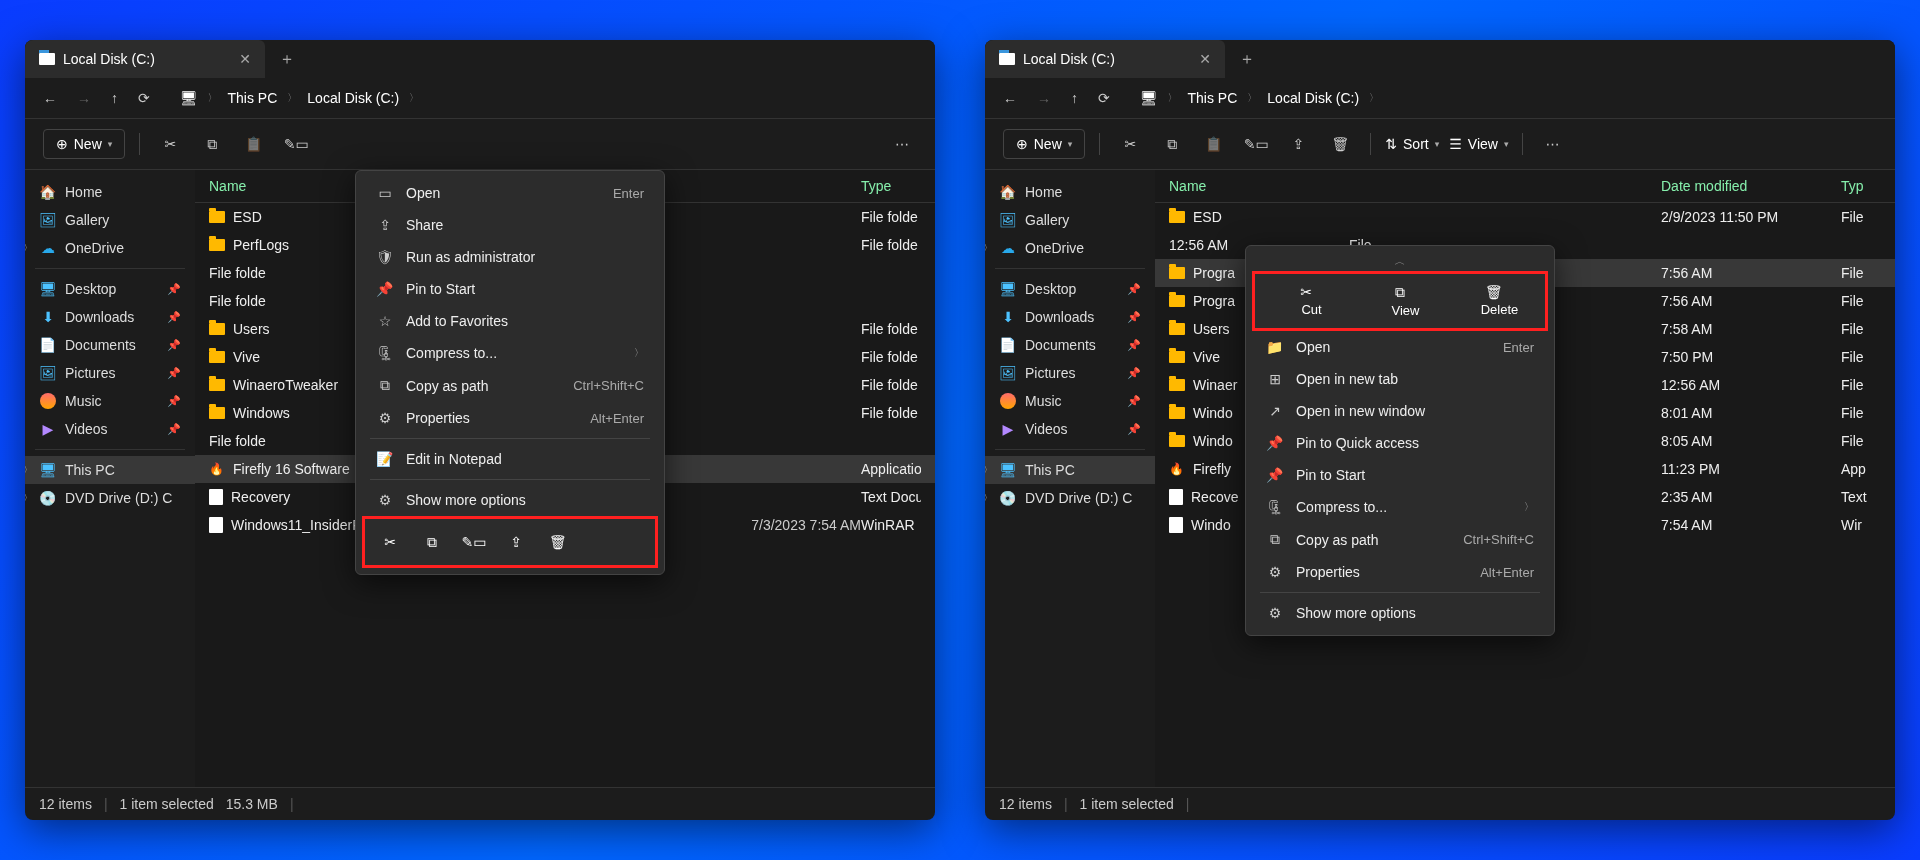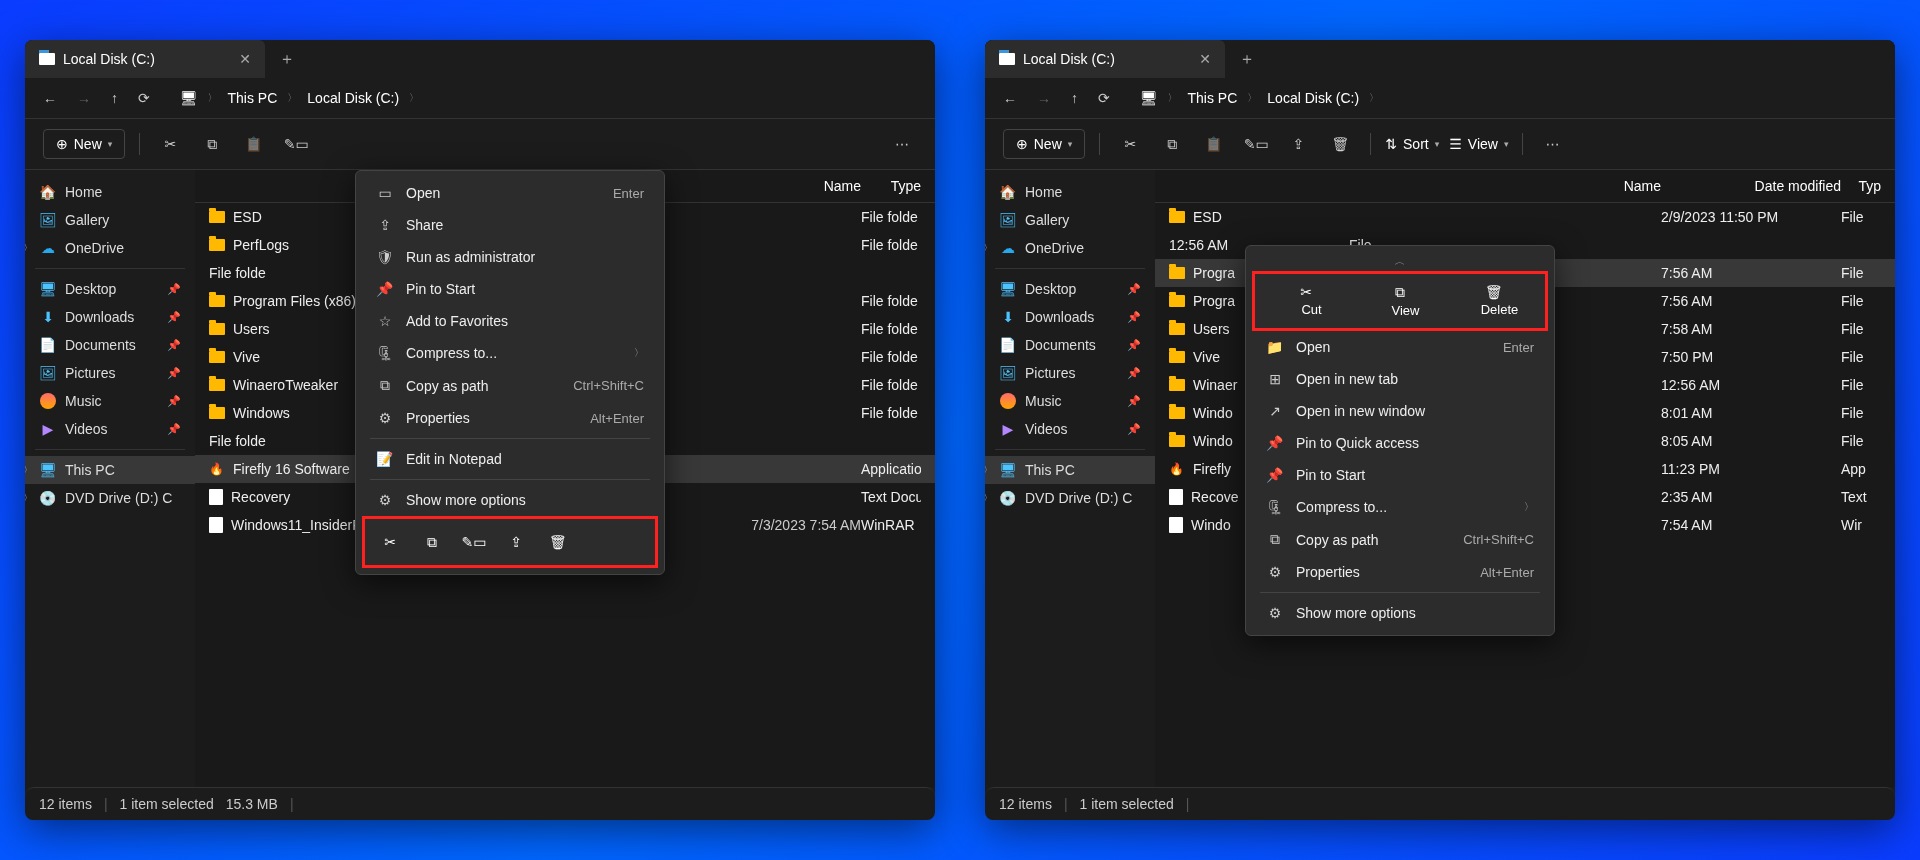--- a/index.html
+++ b/index.html
@@ -24,34 +24,34 @@
   .more-btn { color:#ccc; padding:0 8px; }
   .body { display:flex; flex:1; overflow:hidden; }
   .sidebar { width:170px; background:#1c1c1c; padding:8px 0; overflow-y:auto; }
   .side-item { display:flex; align-items:center; gap:8px; padding:6px 14px; color:#ddd; cursor:pointer; position:relative; }
   .side-item.active { background:#383838; }
   .side-sep { height:1px; background:#333; margin:6px 10px; }
   .side-icon { width:18px; display:inline-flex; justify-content:center; }
   .expand-caret { position:absolute; left:-2px; color:#aaa; font-size:10px; }
   .pin { margin-left:auto; color:#666; font-size:11px; }
   .content { flex:1; background:#191919; display:flex; flex-direction:column; }
-  .col-headers { display:flex; padding:8px 14px; border-bottom:1px solid #333; color:#ffffff;text-align:right; }
+  .col-headers { display:flex; padding:8px 14px; border-bottom:1px solid #333; color:#86efac; }
   .ch-name { flex:1; }
   .ch-date { width:180px; }
   .ch-type { width:60px; }
   .row { display:flex; padding:6px 14px; color:#eee; }
   .row.selected { background:#383838; }
   .r-name { flex:1; display:flex; align-items:center; gap:8px; }
   .r-date { width:180px; }
   .r-type { width:60px; overflow:hidden; white-space:nowrap; }
   .folder-icon { width:16px; height:12px; background:#ffb900; border-radius:1px; position:relative; display:inline-block;}
   .folder-icon::before{content:"";position:absolute;top:-3px;left:0;width:7px;height:3px;background:#ffb900;border-radius:1px 1px 0 0;}
   .file-icon { width:14px; height:16px; background:#fff; border-radius:1px; display:inline-block;}
   .app-icon { width:16px; height:16px; display:inline-flex; align-items:center; justify-content:center; font-size:12px;}
-  .status { border-top:1px solid #333; padding:8px 14px; color:#ccc; display:flex; gap:12px; align-items:center;border-radius:9px;}
+  .status { border-top:1px solid #333; padding:8px 14px; color:#ccc; display:flex; gap:12px; align-items:center;}
   .status-sep { color:#555; }
   
   .ctx { position:absolute; background:#2c2c2c; border:1px solid #444; border-radius:6px; padding:6px; box-shadow:0 8px 30px rgba(0,0,0,0.6); z-index:100; }
   .ctx-item { display:flex; align-items:center; gap:12px; padding:8px 14px; color:#eee; border-radius:4px; }
   .ctx-shortcut { margin-left:auto; color:#aaa; font-size:13px; }
   .ctx-sep { height:1px; background:#444; margin:4px 8px; }
   .ctx-icon { width:18px; color:#ccc; display:inline-flex; justify-content:center; }
   .ctx-sub { margin-left:auto; color:#aaa; font-size:10px;}
   .ctx-actions { display:flex; gap:4px; padding:6px; }
   .ctx-act { width:38px; height:34px; display:flex; align-items:center; justify-content:center; border-radius:4px; }
@@ -190,24 +190,20 @@
       <div class="r-name">
               <span class="folder-icon"></span>
               <span>PerfLogs</span>
             </div>
       <div class="r-type">File folde</div>
     </div>
           <div class="row ">
       <div class="r-type">File folde</div>
     </div>
           <div class="row ">
-      <div class="r-name">
-              <span class="folder-icon"></span>
-              <span>Program Files (x86)</span>
-            </div>
       <div class="r-type">File folde</div>
     </div>
           <div class="row ">
       <div class="r-name">
               <span class="folder-icon"></span>
               <span>Users</span>
             </div>
       <div class="r-type">File folde</div>
     </div>
           <div class="row ">

